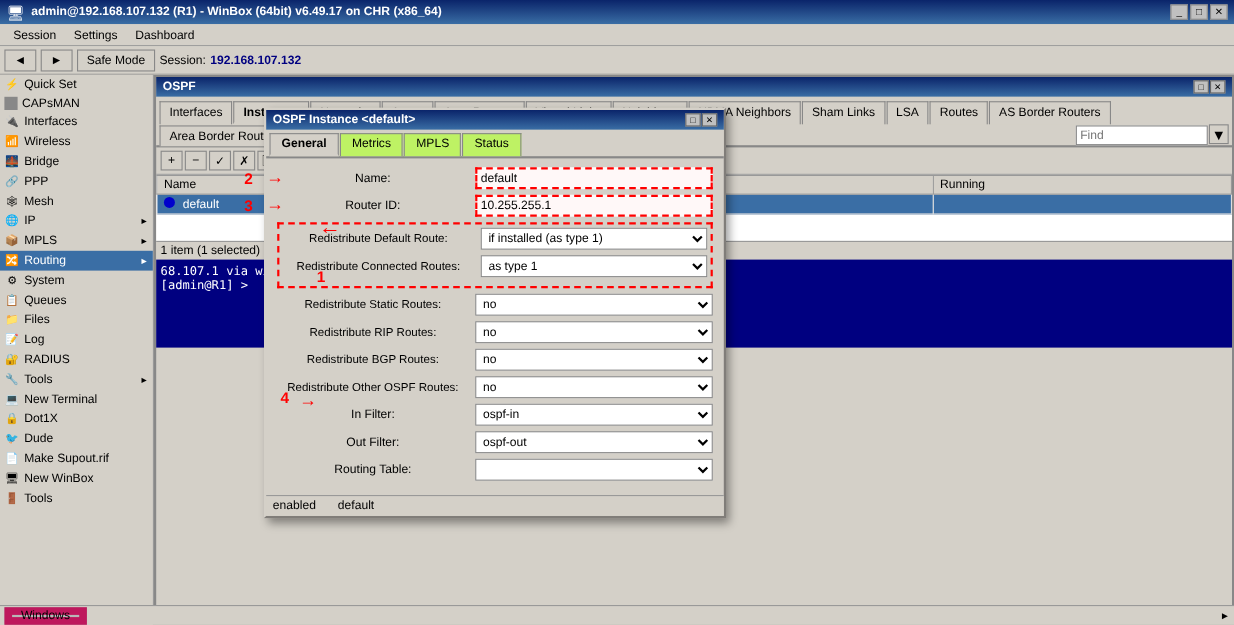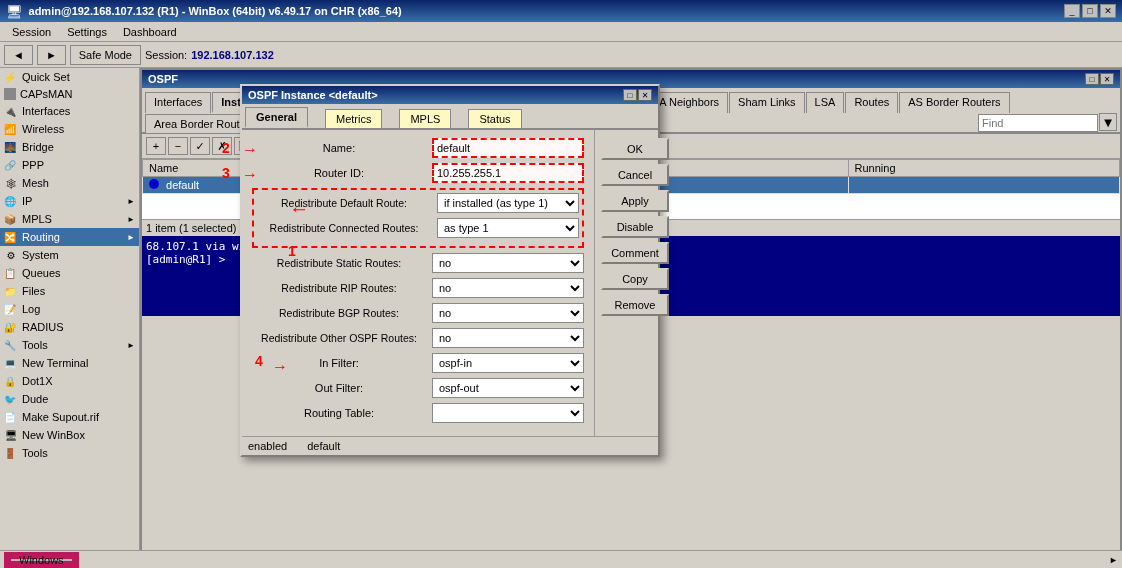--- a/index.html
+++ b/index.html
@@ -59,29 +59,29 @@
     .data-table td { border: 1px solid #ddd; padding: 2px 6px; font-size: 11px; }
     .data-table tr.selected td { background: #3a6ea5; color: white; }
     
     
     .status-bar { padding: 2px 4px; font-size: 11px; border-top: 1px solid #999; background: #d4d0c8; }
     
     
     .terminal { background: #000080; color: white; font-family: monospace; font-size: 11px; padding: 4px; height: 80px; overflow-y: auto; }
     
     
-    .dialog-overlay { position: absolute; top: 16px; left: 100px; z-index: 100; }
+    .dialog-overlay { position: absolute; top: 30px; left: 100px; z-index: 100; }
     .dialog { background: #d4d0c8; border: 2px outset #d4d0c8; box-shadow: 4px 4px 8px rgba(0,0,0,0.4); width: 420px; }
     .dialog-title { background: linear-gradient(to bottom, #0a246a, #3a6ea5); color: white; padding: 2px 6px; display: flex; align-items: center; justify-content: space-between; height: 18px; }
     .dialog-title-text { font-size: 11px; font-weight: bold; }
     .dialog-title-btns { display: flex; gap: 1px; }
     .dialog-title-btn { width: 14px; height: 12px; background: #c0c0c0; border: 1px solid #666; font-size: 8px; cursor: pointer; display: flex; align-items: center; justify-content: center; }
     
-    .dialog-tabs { display: flex; background: #d4d0c8; border-bottom: 2px solid #888; padding: 3px 3px 0; gap: 17px; align-items: flex-end; }
-    .dialog-tab { padding: 3px 10px; background: #fef9c3; border: 1px solid #888; border-bottom: none; cursor: pointer; font-size: 11px; }
+    .dialog-tabs { display: flex; background: #d4d0c8; border-bottom: 2px solid #888; padding: 3px 3px 0; gap: 1px; }
+    .dialog-tab { padding: 3px 10px; background: #bef264; border: 1px solid #888; border-bottom: none; cursor: pointer; font-size: 11px; }
     .dialog-tab.active { background: #d4d0c8; border-bottom: 2px solid #d4d0c8; font-weight: bold; z-index: 1; }
     
     .dialog-content { display: flex; gap: 0; }
     .dialog-form { flex: 1; padding: 8px 10px; }
     .dialog-actions { width: 80px; padding: 8px 6px; display: flex; flex-direction: column; gap: 4px; border-left: 1px solid #999; }
     
     .form-row { display: flex; align-items: center; margin-bottom: 5px; }
     .form-label { width: 180px; text-align: center; padding-right: 6px; font-size: 11px; flex-shrink: 0; }
     .form-input { flex: 1; height: 20px; border: 2px inset #d4d0c8; padding: 1px 3px; font-size: 11px; background: white; }
     .form-input.highlighted { border: 2px solid #ff0000; background: #fff8f8; }
@@ -398,29 +398,20 @@
             <div class="form-row">
               <span class="form-label">Routing Table:</span>
               <select class="form-select">
                 <option value=""></option>
               </select>
             </div>
 
 
           </div>
 
-          <div class="dialog-actions">
-            <button class="action-btn">OK</button>
-            <button class="action-btn">Cancel</button>
-            <button class="action-btn">Apply</button>
-            <button class="action-btn">Disable</button>
-            <button class="action-btn">Comment</button>
-            <button class="action-btn">Copy</button>
-            <button class="action-btn">Remove</button>
-          </div>
         </div>
 
         <div class="dialog-status">
           <span>enabled</span>
           <span>default</span>
         </div>
       </div>
     </div>
 
     <div style="position:absolute;top:285px;left:115px;color:red;font-size:14px;font-weight:bold;pointer-events:none;z-index:200;">4</div>

